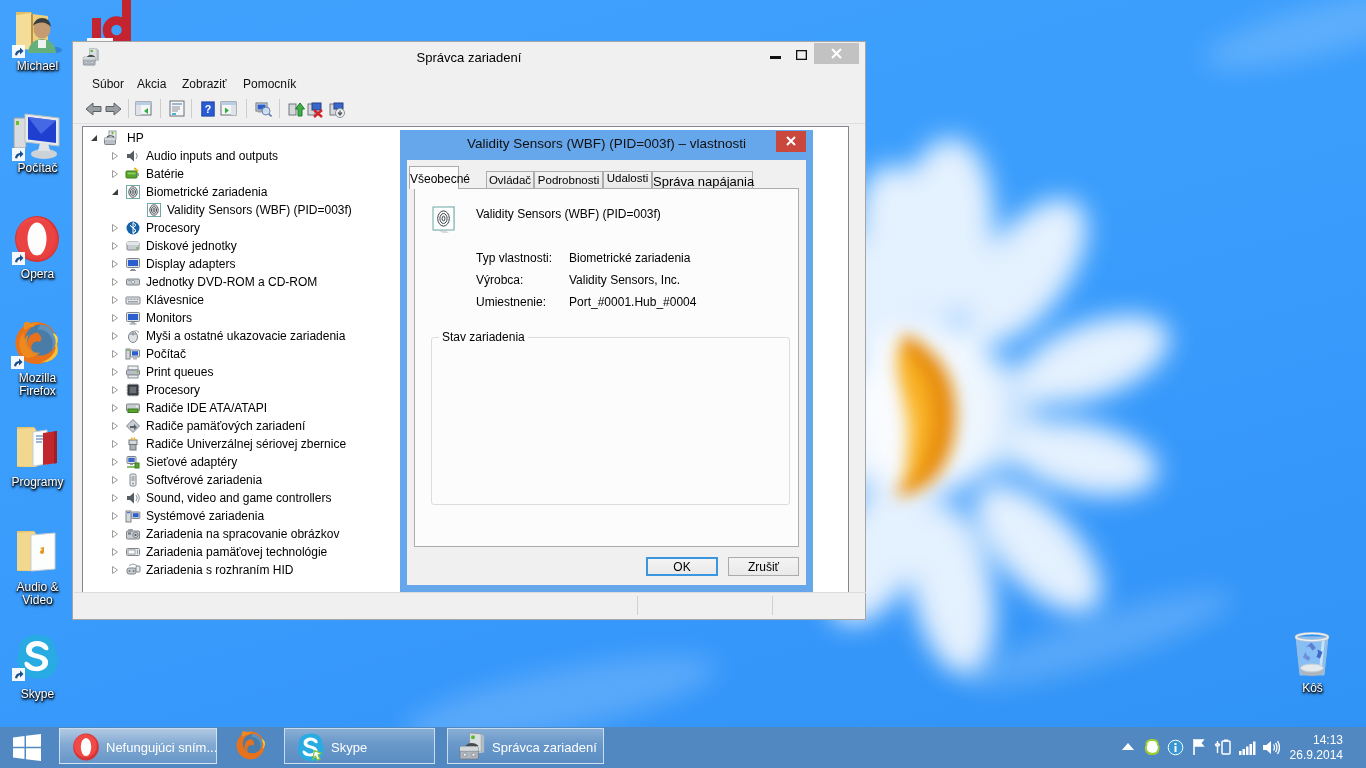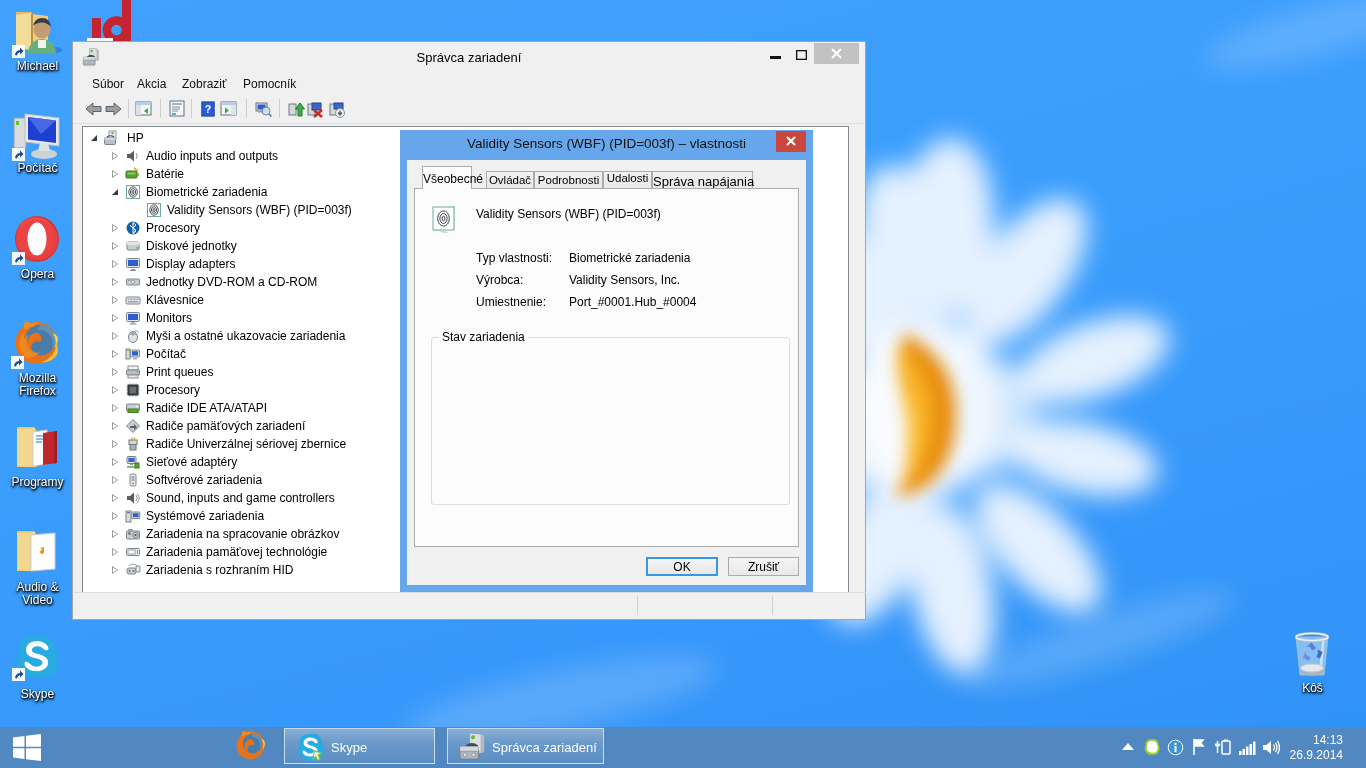--- a/index.html
+++ b/index.html
@@ -508,21 +508,21 @@
           <span class="txt" style="left:63px">Softvérové zariadenia</span>
         </div>
 <div class="trow" style="left:0;top:362px;width:760px;">
           <svg class="texp" style="left:28px" width="8" height="8">
             <path d="M1.5 0.5 L6.5 4 L1.5 7.5 Z" fill="none" stroke="#9b9b9b"></path>
           </svg>
           <span class="ticon" style="left:42px"><svg viewBox="0 0 16 16">
               <path d="M2 6 h3 l4 -3.5 v11 L5 10 H2 Z" fill="#565d63"></path>
               <path d="M11 5 q2.5 3 0 6 M12.5 3.5 q3.5 4.5 0 9" stroke="#8b9299" fill="none"></path>
             </svg></span>
-          <span class="txt" style="left:63px">Sound, inputs and game controllers</span>
+          <span class="txt" style="left:63px">Sound, video and game controllers</span>
         </div>
 <div class="trow" style="left:0;top:380px;width:760px;">
           <svg class="texp" style="left:28px" width="8" height="8">
             <path d="M1.5 0.5 L6.5 4 L1.5 7.5 Z" fill="none" stroke="#9b9b9b"></path>
           </svg>
           <span class="ticon" style="left:42px"><svg viewBox="0 0 16 16">
               <rect x="1" y="3" width="5" height="11" fill="#d5d9dc" stroke="#7e858c"></rect>
               <rect x="2" y="4.2" width="3" height="1" fill="#2b5fd0"></rect>
               <rect x="6.8" y="4" width="8" height="6.5" rx="0.5" fill="#dfe3e6" stroke="#7e858c"></rect>
               <rect x="8" y="5.2" width="5.6" height="4" fill="#2b5fd0"></rect>
@@ -573,21 +573,21 @@
       </div>
 </div>
 <div id="dlg">
  <div class="dtitle">Validity Sensors (WBF) (PID=003f) – vlastnosti</div>
  <div id="dlgclose">
         <svg style="position:absolute;left:9px;top:4px" width="12" height="12">
           <path d="M2 2 L10 10 M10 2 L2 10" stroke="#fff" stroke-width="2"></path>
         </svg>
       </div>
  <div id="dlgclient">
-  <div class="tab" style="left:15px;top:6px;width:50px;height:23px;background:#fcfcfc;border-bottom:none;z-index:3;padding-top:5px">Všeobecné</div>
+  <div class="tab" style="left:2px;top:6px;width:50px;height:23px;background:#fcfcfc;border-bottom:none;z-index:3;padding-top:5px">Všeobecné</div>
   <div class="tab" style="left:79px;width:48px;padding-top:2px;font-size:11.5px">Ovládač</div>
   <div class="tab" style="left:127px;width:69px;padding-top:2px;font-size:11.5px">Podrobnosti</div>
   <div class="tab" style="left:196px;width:49px;padding-top:0;font-size:11.5px">Udalosti</div>
   <div class="tab" style="left:245px;width:101px;padding-top:2px;font-size:13px">Správa napájania</div>
   <div id="tabpanel">
    <svg class="abs" style="left:16px;top:16px" width="26" height="28" viewBox="0 0 26 28">
      <path d="M3 3 L24 1 V24 L3 26 Z" fill="#dce8e8"></path>
      <rect x="2" y="2" width="21" height="23" fill="#fdfefe" stroke="#6fa8a4"></rect>
      <g fill="none" stroke="#3c4146" stroke-width="1">
               <ellipse cx="12.5" cy="13.5" rx="1.4" ry="2.4"></ellipse>
@@ -607,20 +607,28 @@
    <div class="dlbl" style="left:24px;top:141px;background:#fcfcfc;padding:0 3px">Stav zariadenia</div>
   </div>
   <div class="btn" style="left:239px;width:72px;border:2px solid #3b96e0;padding-top:1px">OK</div>
   <div class="btn" style="left:321px;width:71px;padding-top:2px">Zrušiť</div>
  </div>
 </div>
 <div id="taskbar">
 <svg class="abs" width="28" height="27" style="left:13px;top:7px">
         <path d="M0 3.6 L11.5 2 L11.5 12.7 L0 12.7 Z M13 1.8 L28 0 L28 12.7 L13 12.7 Z M0 14.2 L11.5 14.2 L11.5 25 L0 23.4 Z M13 14.2 L28 14.2 L28 27 L13 25.2 Z" fill="#fff"></path>
       </svg>
+<div class="tbtn" style="left:59px;width:158px;background:linear-gradient(180deg,rgba(255,255,255,0.55),rgba(255,255,255,0.28) 45%,rgba(255,255,255,0.12));">
+<svg class="abs" width="28" height="28" style="left:12px;top:4px" viewBox="0 0 46 48">
+          <ellipse cx="23" cy="24" rx="22" ry="23" fill="#d63434"></ellipse>
+          <ellipse cx="22" cy="22" rx="19.5" ry="20" fill="#ef4a48"></ellipse>
+          <ellipse cx="23" cy="24" rx="9" ry="15.5" fill="#fdfdfd"></ellipse>
+        </svg>
+<span class="tlabel" style="left:46px">Nefungujúci sním...</span>
+      </div>
 <svg class="abs" width="31" height="31" style="left:235px;top:3px" viewBox="0 0 48 48">
         <circle cx="24" cy="24" r="21.5" fill="#e8721c"></circle>
         <circle cx="27" cy="21" r="15" fill="#477cab"></circle>
         <path d="M27 6 a15 15 0 0 1 15 15 a15 15 0 0 1 -3 9 q2 -10 -3 -15 q-5 -5 -11 -4.5 Z" fill="#5f93bd"></path>
         <path d="M12 11 q-3 -5 0 -9 q4 -1 6 2 q4 -2 9 -1 q-5 1 -6 4 q-7 0 -9 4Z" fill="#f08c1d"></path>
         <path d="M25 14 q-9 1 -10 10 q-1 8 6 10 q-4 -5 0 -9 q3 -3 7 -1 q3 -4 -1 -8 Z" fill="#e8721c"></path>
         <path d="M41 14 q5 7 2 15 q4 -4 3 -11 q-2 -4 -5 -4Z" fill="#fcd53f"></path>
       </svg>
 <div class="tbtn" style="left:284px;width:151px;">
 <svg class="abs" width="29" height="29" style="left:11px;top:4px" viewBox="0 0 46 46">

